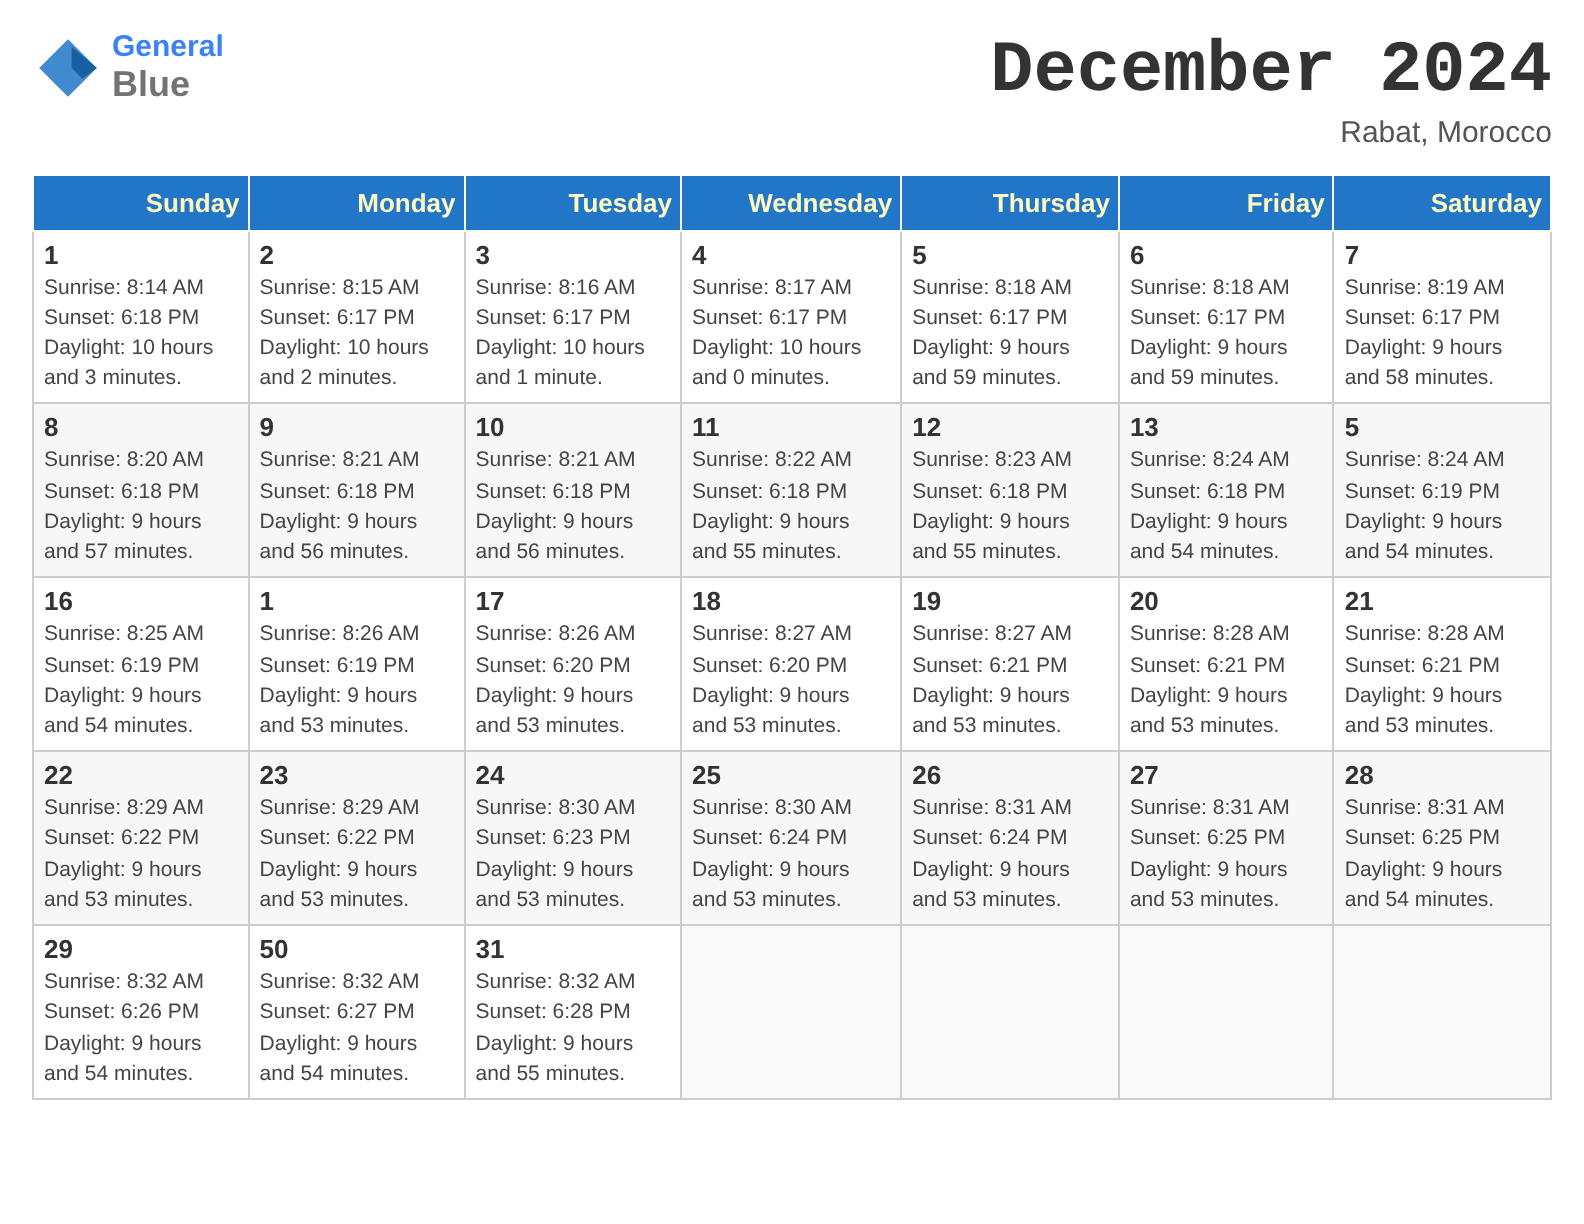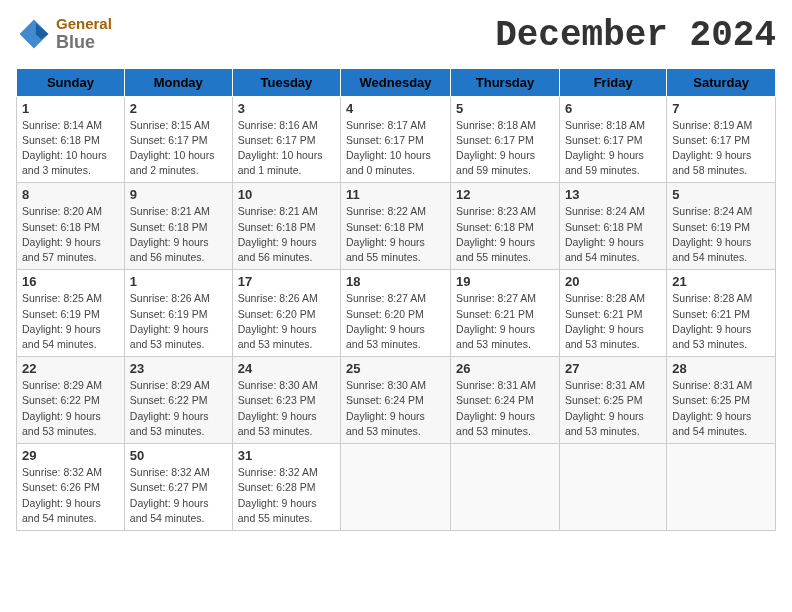--- a/index.html
+++ b/index.html
@@ -22,21 +22,21 @@
       gap: 4px;
     }
     .logo-text {
       display: flex;
       flex-direction: column;
       line-height: 1.1;
     }
     .logo-general {
       font-size: 15px;
       font-weight: bold;
-      color: #a16207;
+      color: #3b82f6;
     }
     .logo-blue {
       font-size: 18px;
       font-weight: bold;
       color: #737373;
     }
     .logo-icon {
       width: 36px;
       height: 36px;
     }
@@ -55,23 +55,23 @@
       color: #555;
       margin-top: 2px;
     }
     .calendar {
       width: 100%;
       border-collapse: collapse;
       font-size: 11px;
     }
     .calendar thead tr th {
       background-color: #2176c7;
-      color: #000000;
+      color: #fef9c3;
       padding: 6px 4px;
-      text-align: center;
+      text-align: right;
       font-size: 13px;
       font-weight: bold;
       border: 1px solid #fff;
     }
     .calendar tbody tr td {
       border: 1px solid #ccc;
       vertical-align: top;
       padding: 4px 5px;
       width: 113px;
       min-height: 80px;
@@ -105,20 +105,21 @@
       <polygon points="20,4 36,20 28,28 20,36 12,28 4,20" fill="#2176c7" opacity="0.85"></polygon>
       <polygon points="22,8 36,20 28,26 22,20" fill="#1a5fa0"></polygon>
     </svg>
     <div class="logo-text">
       <span class="logo-general">General</span>
       <span class="logo-blue">Blue</span>
     </div>
   </div>
   <div class="title-block">
     <div class="month-title">December 2024</div>
+    <div class="location">Rabat, Morocco</div>
   </div>
 </div>
 
 <table class="calendar">
   <thead>
     <tr>
     <th>Sunday</th>
         <th>Monday</th>
         <th>Tuesday</th>
         <th>Wednesday</th>

